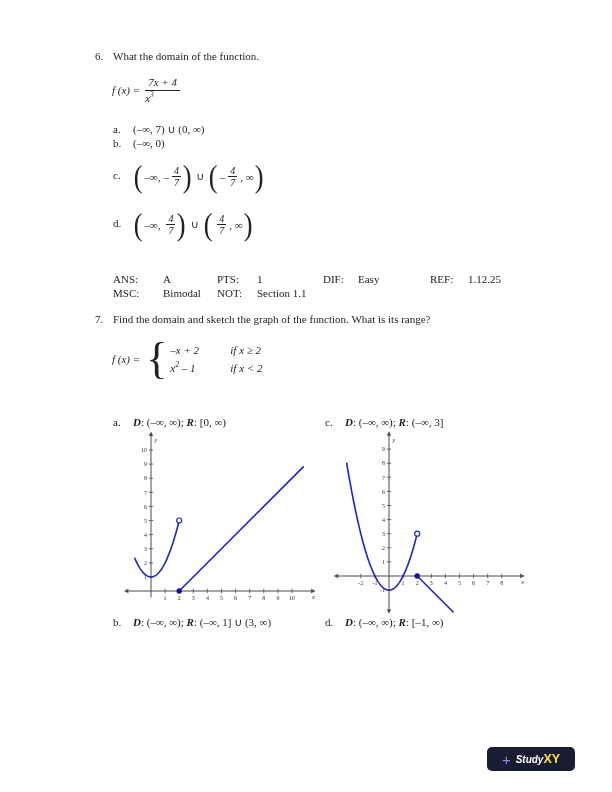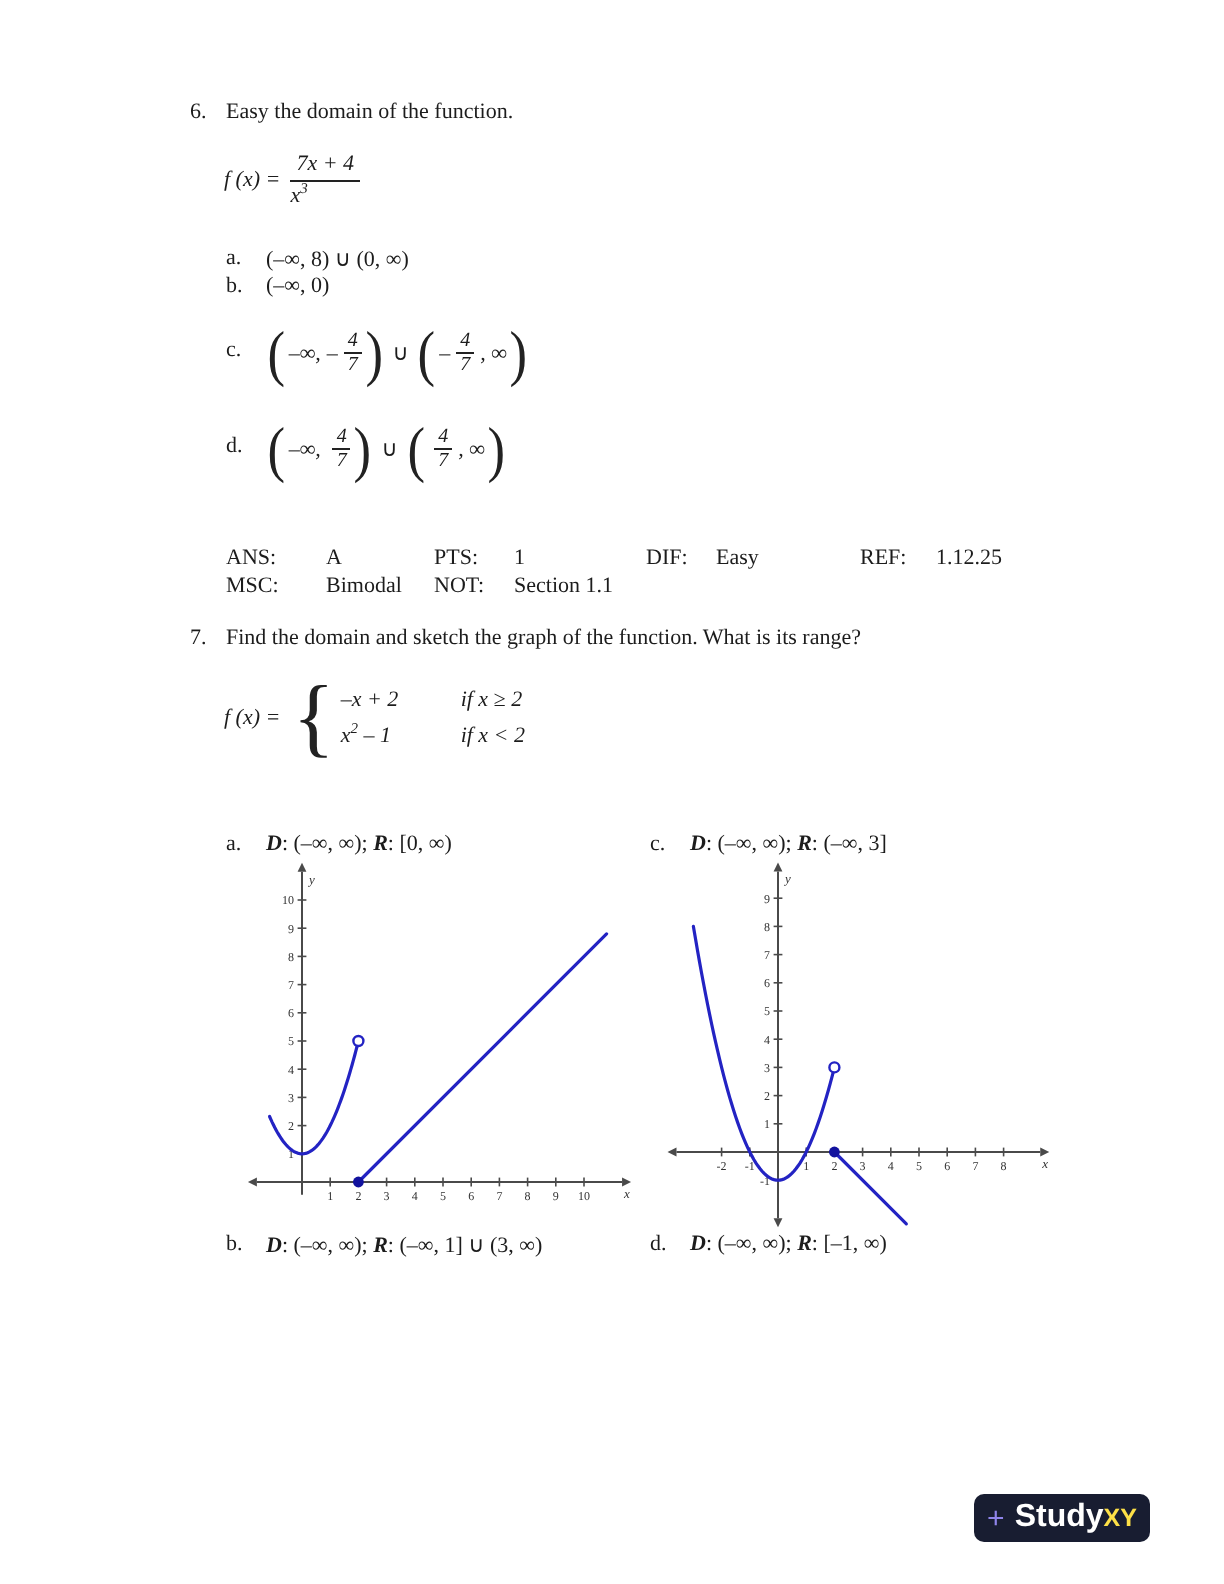--- a/index.html
+++ b/index.html
@@ -28,44 +28,44 @@
   .w50{width:50px;} .w40{width:40px;} .w35{width:35px;} .w38{width:38px;}
   .pw{display:flex;align-items:center;font-style:italic;}
   .brace{font-size:44px;font-weight:300;line-height:.85;margin:0 3px 0 6px;font-style:normal;color:#222;}
   .pwrows{display:flex;flex-direction:column;gap:6px;}
   .pwrow{display:flex;}
   .pexpr{display:inline-block;width:60px;}
   .dr b i{font-weight:bold;}
   .logo{width:88px;height:24px;background:#181d31;border-radius:5px;display:flex;align-items:center;
         justify-content:center;font-family:"Liberation Sans", sans-serif;}
   .plus{color:#8f84ea;font-size:15px;font-weight:400;margin-right:5px;line-height:1;}
-  .lstudy{color:#ffffff;font-weight:700;font-size:16px;}
+  .lstudy{color:#ffffff;font-weight:700;font-size:10px;font-style:italic;}
   .lxy{color:#fde047;font-weight:700;font-size:12.5px;}
 </style>
 </head>
 <body>
 
 <div class="page">
 
   <div class="abs qline" style="left:95px;top:50px">
     <span class="qnum">6.</span>
-    <span>Easy the domain of the function.</span>
+    <span>What the domain of the function.</span>
   </div>
 
   <div class="abs formula" style="left:112px;top:76px">
     <span>f (x) =</span>
     <span class="frac">
       <span class="num">7x + 4</span>
       <span class="den"><span>x</span><sup class="exp">3</sup></span>
     </span>
   </div>
 
   <div class="abs choice" style="left:113px;top:123px">
     <span class="clabel">a.</span>
-    <span>(–∞, 8) ∪ (0, ∞)</span>
+    <span>(–∞, 7) ∪ (0, ∞)</span>
   </div>
   <div class="abs choice" style="left:113px;top:137px">
     <span class="clabel">b.</span>
     <span>(–∞, 0)</span>
   </div>
 
   <div class="abs tall" style="left:113px;top:161px">
     <span class="clabel">c.</span>
     <span class="bigwrap">
       <span class="bp">(</span>

